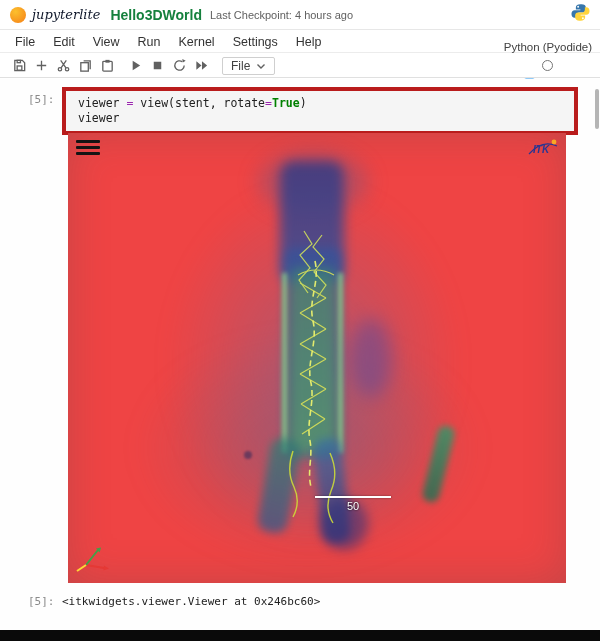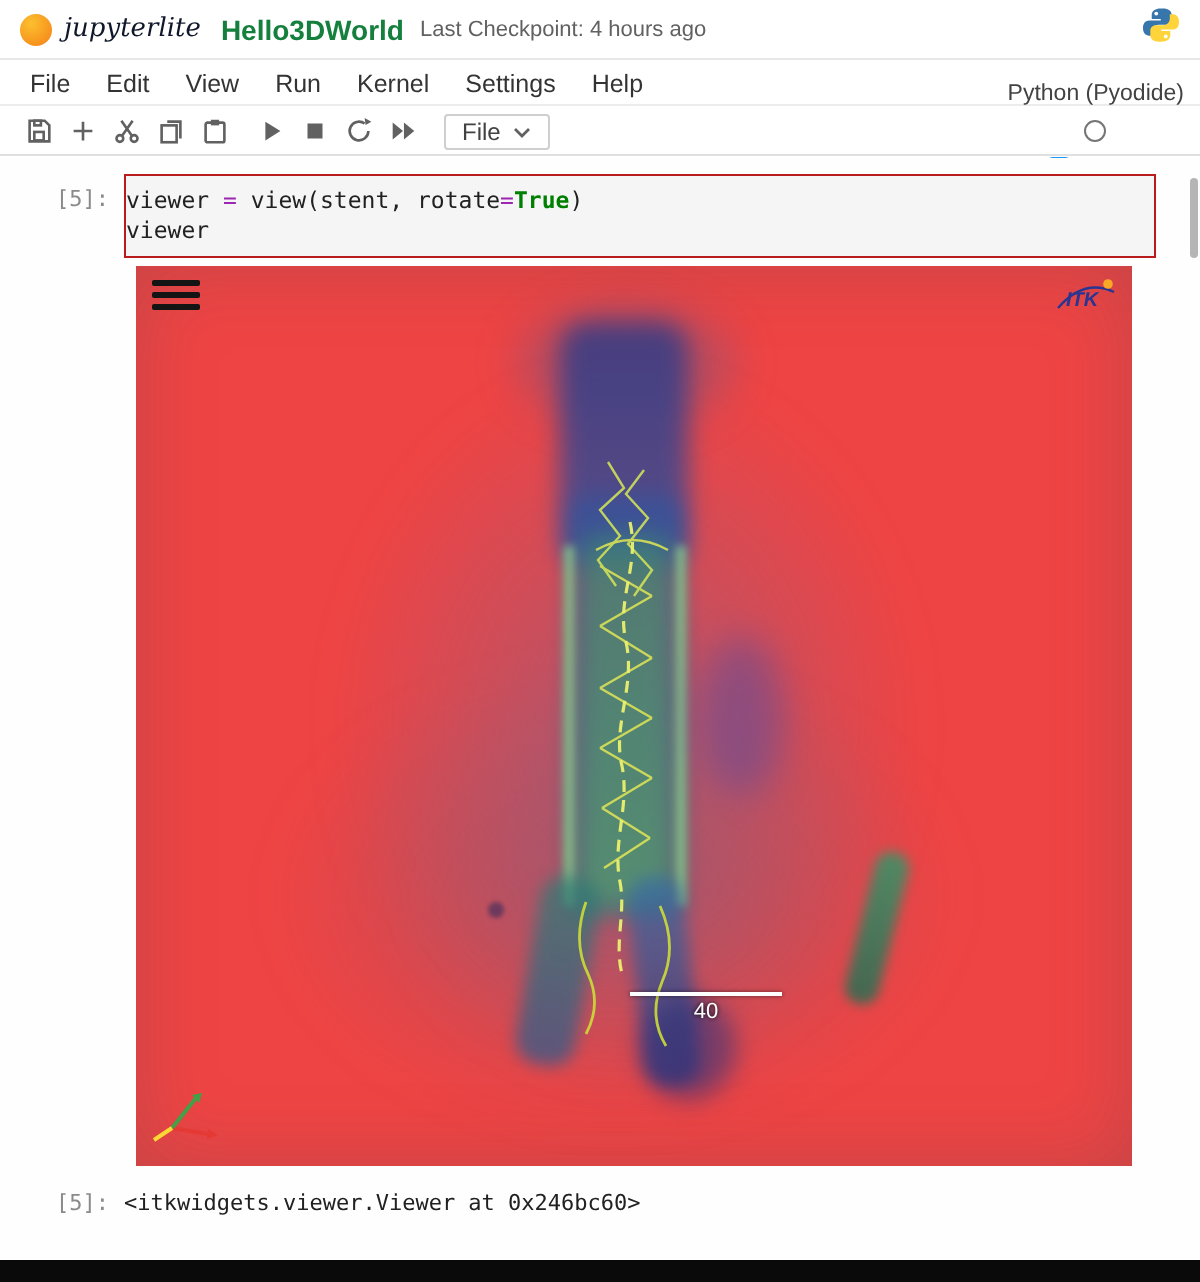--- a/index.html
+++ b/index.html
@@ -42,21 +42,21 @@
     border-radius:50%; background:#fff; }
   .imjoy { display:flex; align-items:center; gap:3px; cursor:pointer; }
   .imjoy-label { font-size:11.5px; color:#1a1a1a; font-weight:bold; }
 
   
   .content { position:absolute; top:79px; left:0; right:0; bottom:11px;
     background:#fefefe; }
   .prompt { position:absolute; font-family:"DejaVu Sans Mono", monospace;
     font-size:11px; color:#8a8a8a; }
   .code-box { position:absolute; left:62px; width:516px; top:8px;
-    background:#f5f5f5; border:1px solid #b91c1c; padding:5px 0;
+    background:#f5f5f5; border:4px solid #b91c1c; padding:5px 12px;
     font-family:"DejaVu Sans Mono", monospace; font-size:11.5px;
     line-height:15px; color:#212121; cursor:text; }
   .tok-name { color:#212121; }
   .tok-plain { color:#212121; }
   .tok-op { color:#9c27b0; }
   .tok-kw { color:#008000; font-weight:bold; }
 
   
   .viewer-wrap { position:absolute; left:68px; top:54px; width:498px; height:450px; }
   .itk-canvas { position:relative; width:100%; height:100%; overflow:hidden;
@@ -274,21 +274,21 @@
 
         <div class="itk-logo">
           <svg width="34" height="22" viewBox="0 0 34 22">
             <path d="M3 17 Q16 2 31 9" stroke="#283593" stroke-width="1.2" fill="none"></path>
             <circle cx="28" cy="5" r="2.4" fill="#f9a825"></circle>
             <text x="7" y="16" font-size="10" font-style="italic" font-weight="bold" fill="#283593" font-family="Liberation Sans, sans-serif">ITK</text>
           </svg>
         </div>
 
         <div class="scalebar-line"></div>
-        <div class="scalebar-label">40</div>
+        <div class="scalebar-label">50</div>
 
         <div class="axes-widget">
           <svg width="38" height="30" viewBox="0 0 38 30">
             <path d="M12 20 L30 23" stroke="#e53935" stroke-width="2"></path>
             <path d="M30 20.5 L35 23.6 L29.4 25.6 z" fill="#e53935"></path>
             <path d="M12 20 L24 5" stroke="#43a047" stroke-width="2"></path>
             <path d="M22 3.5 L27 2.5 L25.6 7.5 z" fill="#43a047"></path>
             <path d="M12 20 L3 26" stroke="#fdd835" stroke-width="2"></path>
           </svg>
         </div>

